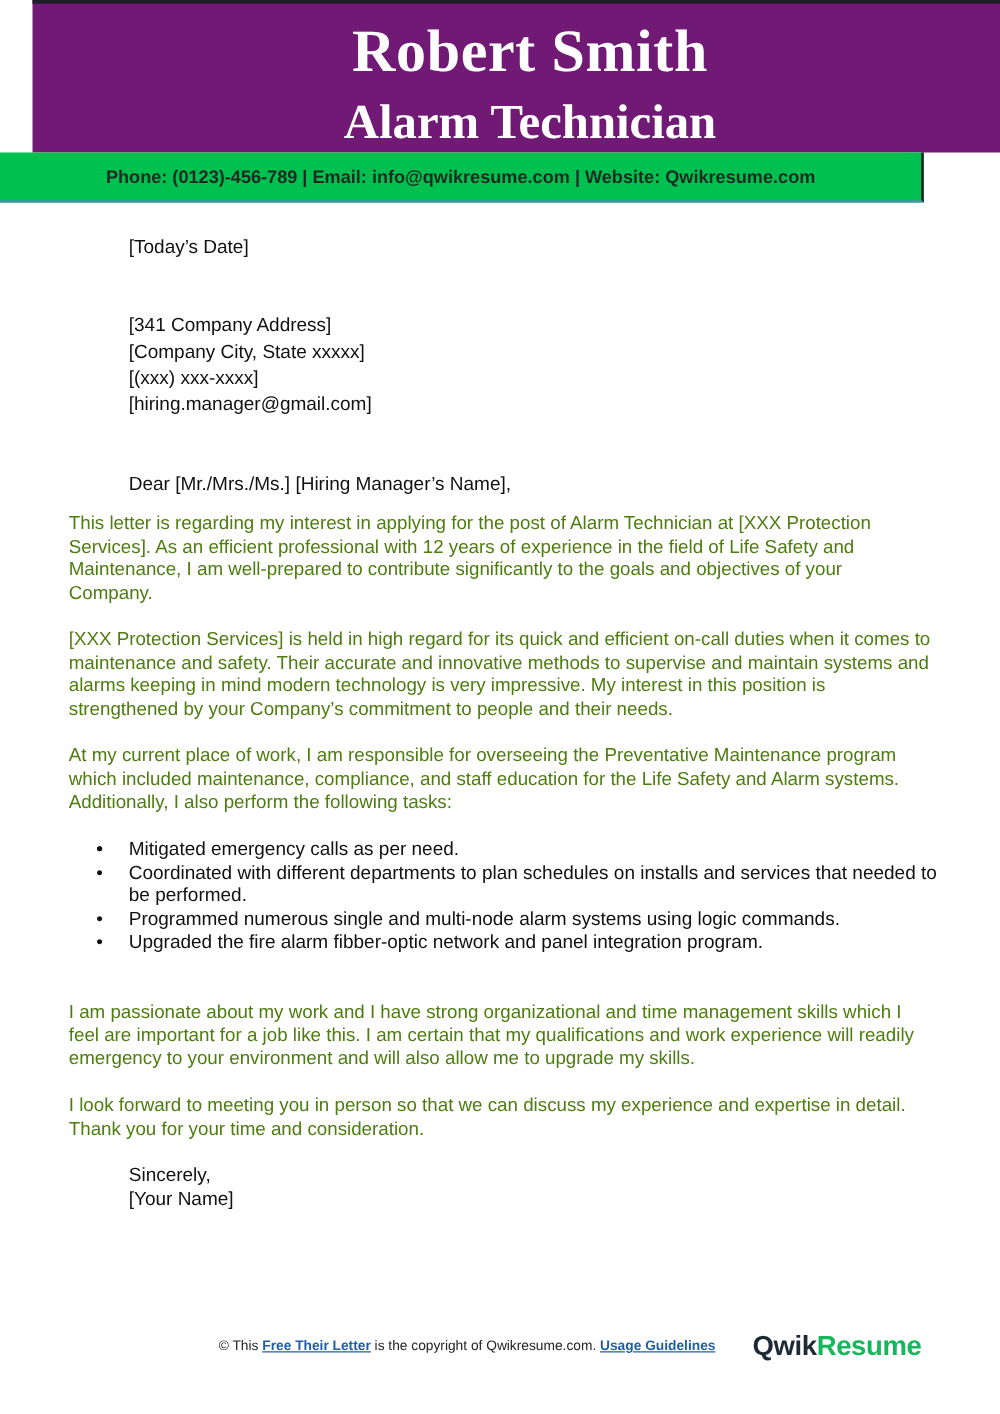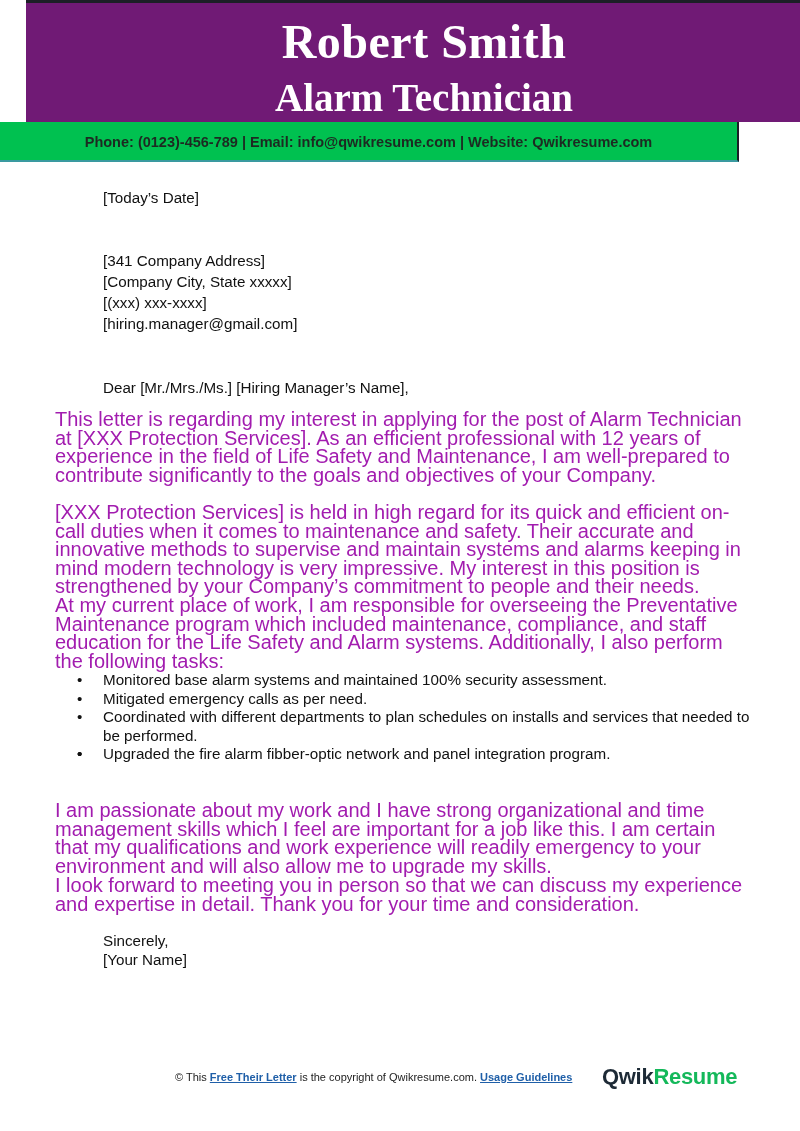--- a/index.html
+++ b/index.html
@@ -22,21 +22,21 @@
       font-family: "Liberation Serif", serif; font-weight: bold; font-size: 39px; color: #ffffff;
       line-height: 38px;
     }
     .contact-bar {
       position: absolute; left: 0; top: 122px; width: 739px; height: 40px;
       background: #00c150; border-bottom: 2px solid #3a9aa0; border-right: 2px solid #1c1f26;
       box-sizing: border-box; text-align: center;
       font-size: 14.5px; font-weight: bold; color: #1d2a22; line-height: 40px;
     }
     .text { position: absolute; left: 55px; font-size: 15.2px; line-height: 18.6px; color: #111; margin-left: 48px; }
-    .para { position: absolute; left: 55px; width: 690px; font-size: 20px; line-height: 18.6px; color: #a21caf; }
+    .para { position: absolute; left: 55px; width: 690px; font-size: 15px; line-height: 18.6px; color: #4d7c0f; }
     .bullets { position: absolute; left: 55px; top: 671px; width: 700px; margin: 0; padding: 0; list-style: none; }
     .bullets li { position: relative; padding-left: 48px; font-size: 15.2px; line-height: 18.6px; color: #111; }
     .bullet-dot { position: absolute; left: 22px; top: 0; }
     .footer-note {
       position: absolute; left: 175px; top: 1070px; font-size: 11px; color: #222; line-height: 14px;
     }
     .footer-note a { color: #1f5fa8; font-weight: bold; text-decoration: underline; }
     .logo {
       position: absolute; left: 602px; top: 1063px; font-size: 22px; font-weight: bold; line-height: 28px;
       letter-spacing: -0.3px;
@@ -60,24 +60,24 @@
 <div class="text" style="top:294px;">[(xxx) xxx-xxxx]</div>
 <div class="text" style="top:315px;">[hiring.manager@gmail.com]</div>
 
 <div class="text" style="top:379px;">Dear [Mr./Mrs./Ms.] [Hiring Manager’s Name],</div>
 
 <div class="para" style="top:410px;">This letter is regarding my interest in applying for the post of Alarm Technician at [XXX Protection Services]. As an efficient professional with 12 years of experience in the field of Life Safety and Maintenance, I am well-prepared to contribute significantly to the goals and objectives of your Company.</div>
 <div class="para" style="top:503px;">[XXX Protection Services] is held in high regard for its quick and efficient on-call duties when it comes to maintenance and safety. Their accurate and innovative methods to supervise and maintain systems and alarms keeping in mind modern technology is very impressive. My interest in this position is strengthened by your Company’s commitment to people and their needs.</div>
 <div class="para" style="top:596px;">At my current place of work, I am responsible for overseeing the Preventative Maintenance program which included maintenance, compliance, and staff education for the Life Safety and Alarm systems. Additionally, I also perform the following tasks:</div>
 
 <ul class="bullets">
-  <li><span class="bullet-dot">•</span><span>Monitored base alarm systems and maintained 100% security assessment.</span></li>
+  <li><span class="bullet-dot">•</span></li>
   <li><span class="bullet-dot">•</span><span>Mitigated emergency calls as per need.</span></li>
   <li><span class="bullet-dot">•</span><span>Coordinated with different departments to plan schedules on installs and services that needed to be performed.</span></li>
-  <li><span class="bullet-dot">•</span></li>
+  <li><span class="bullet-dot">•</span><span>Programmed numerous single and multi-node alarm systems using logic commands.</span></li>
   <li><span class="bullet-dot">•</span><span>Upgraded the fire alarm fibber-optic network and panel integration program.</span></li>
 </ul>
 
 <div class="para" style="top:801px;">I am passionate about my work and I have strong organizational and time management skills which I feel are important for a job like this. I am certain that my qualifications and work experience will readily emergency to your environment and will also allow me to upgrade my skills.</div>
 <div class="para" style="top:876px;">I look forward to meeting you in person so that we can discuss my experience and expertise in detail. Thank you for your time and consideration.</div>
 
 <div class="text" style="top:932px;">Sincerely,</div>
 <div class="text" style="top:951px;">[Your Name]</div>
 
 <div class="footer-note">

